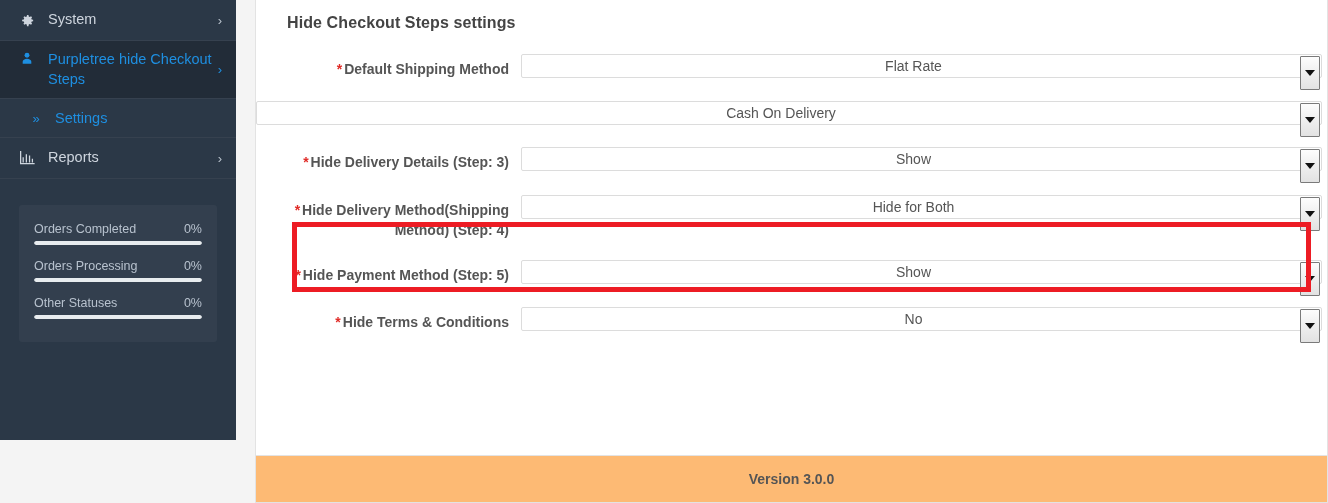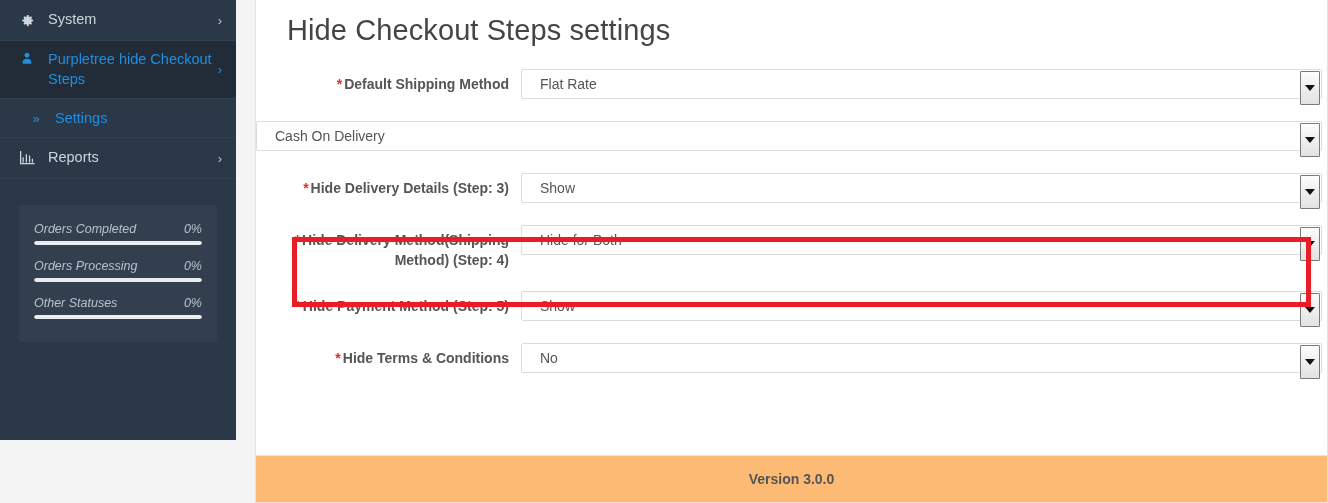--- a/index.html
+++ b/index.html
@@ -99,21 +99,20 @@
     padding: 12px 15px 14px 15px;
   }
   .stat-row { padding: 5px 0 0 0; }
   .stat-head {
     display: flex;
     justify-content: space-between;
     align-items: baseline;
     font-size: 12.5px;
     color: #b8c2ce;
     margin-bottom: 5px;
-    font-style: italic;
   }
   .stat-pct { color: #b8c2ce; font-size: 12.5px; }
   .stat-track {
     height: 4px;
     background: #3e4a59;
     border-radius: 2px;
     overflow: hidden;
     margin-bottom: 9px;
   }
   .stat-fill {
@@ -136,23 +135,23 @@
     background: #ffffff;
     border: 1px solid #e3e3e3;
     border-top: none;
     flex: 1 1 auto;
     display: flex;
     flex-direction: column;
     position: relative;
   }
 
   .panel-title {
-    font-size: 29px;
+    font-size: 16px;
     color: #444;
-    font-weight: normal;
+    font-weight: bold;
     padding: 14px 0 0 31px;
     letter-spacing: 0.1px;
   }
 
   .form {
     padding: 22px 4px 0 0;
     position: relative;
     flex: 1 1 auto;
   }
 
@@ -177,30 +176,31 @@
   .req { color: #e02b27; font-weight: bold; margin-right: 2px; }
 
   .form-control { flex: 1 1 auto; padding-right: 1px; }
 
   .sel-wrap { position: relative; width: 100%; }
 
   select.sel {
     -webkit-appearance: none;
     appearance: none;
     width: 100%;
-    height: 30px;
+    height: 24px;
     padding: 0 34px 0 18px;
     font-size: 14px;
     font-family: "Liberation Sans", sans-serif;
     color: #555;
     background: #ffffff;
     border: 1px solid #dcdcdc;
     border-radius: 2px;
     outline: none;
     cursor: pointer;
+    text-align: center;
   }
 
   .sel-btn {
     position: absolute;
     top: 2px;
     right: 2px;
     width: 20px;
     height: 34px;
     border: 1px solid #7a7a7a;
     background: linear-gradient(to bottom, #fdfdfd 0%, #f0f0f0 45%, #e2e2e2 100%);

